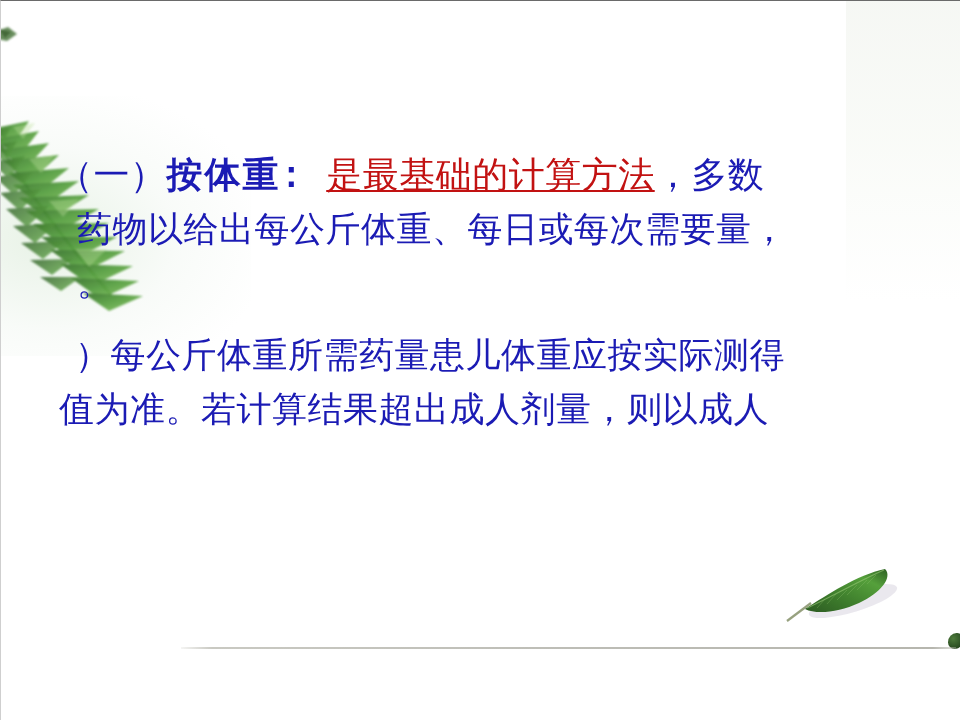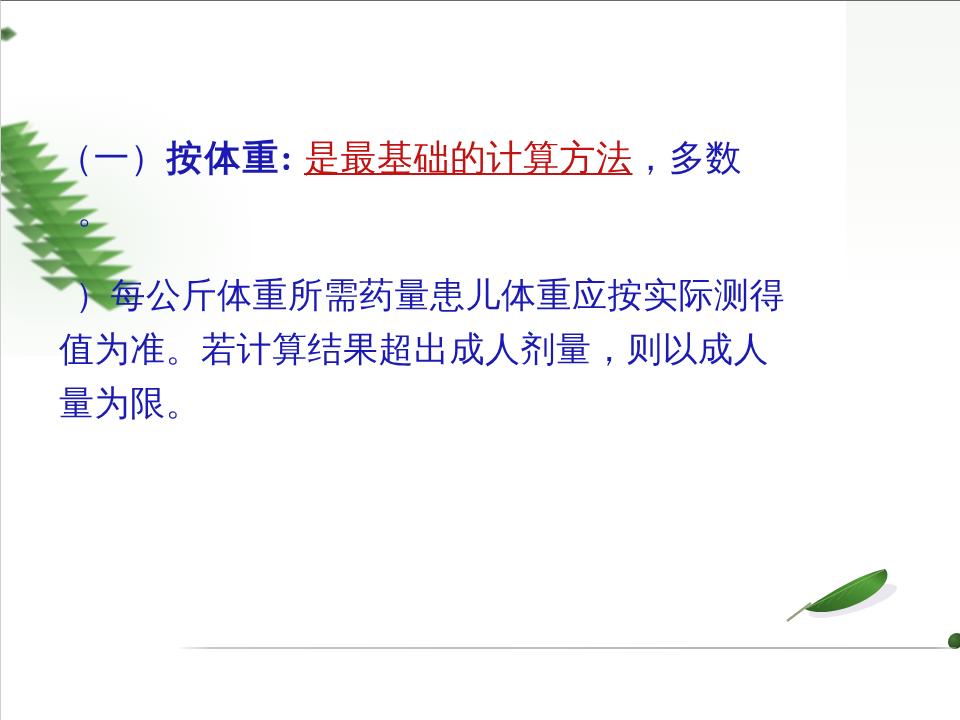--- a/index.html
+++ b/index.html
@@ -99,24 +99,24 @@
     width: 775px;
     height: 2px;
     background: linear-gradient(90deg, rgba(214,214,208,.25) 0%, #c9c9c2 4%, #bdbdb6 50%, #b6b6ae 97%, rgba(182,182,174,.4) 100%);
     pointer-events: none;
   }
 
   
   .body-text {
     position: absolute;
     left: 46px;
-    top: 130px;
+    top: 150px;
     width: 890px;
     color: #1b1bb4;
-    font-family: Liberation Serif, serif;
+    font-family: Liberation Mono, monospace;
   }
 
   .para {
     margin: 0;
     padding: 0;
   }
 
   .line {
     white-space: pre;
     font-size: 35px;
@@ -147,21 +147,20 @@
 
   .para-gap {
     height: 18px;
   }
 
   .line.p2-first {
     padding-left: 20px;
   }
   .line.p2 {
     padding-left: 28px;
-    margin-top: 12px;
   }
   .line.p2-flush {
     padding-left: 12px;
   }
 </style>
 </head>
 <body>
 
 <div id="slide">
 
@@ -260,26 +259,26 @@
   </div>
 
   <div class="leaf-dot"></div>
 
   <div class="rule"></div>
 
   <div class="body-text">
 
     <div class="para">
       <div class="line first"><span>（一）</span><span class="t-bold">按体重:</span><span> </span><span class="t-red">是最基础的计算方法</span><span>，多数</span></div>
+      <div class="line ind">药物以给出每公斤体重、每日或每次需要量，</div>
       <div class="line ind">。</div>
     </div>
 
     <div class="para-gap"></div>
 
     <div class="para">
       <div class="line p2">）每公斤体重所需药量患儿体重应按实际测得</div>
       <div class="line p2-flush">值为准。若计算结果超出成人剂量，则以成人</div>
-      <div class="line p2-flush">量为限。</div>
     </div>
 
   </div>
 
 </div>
 
 </body></html>

